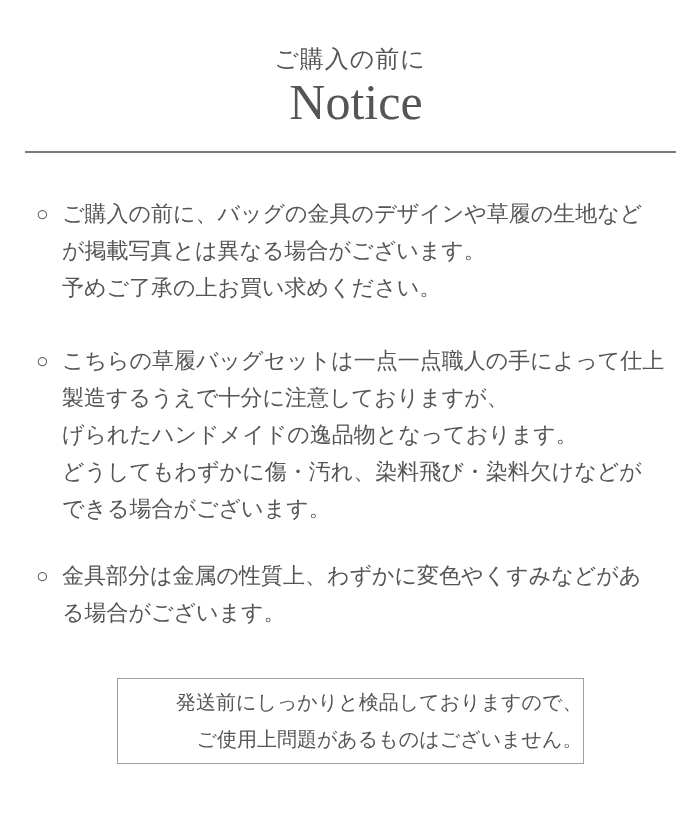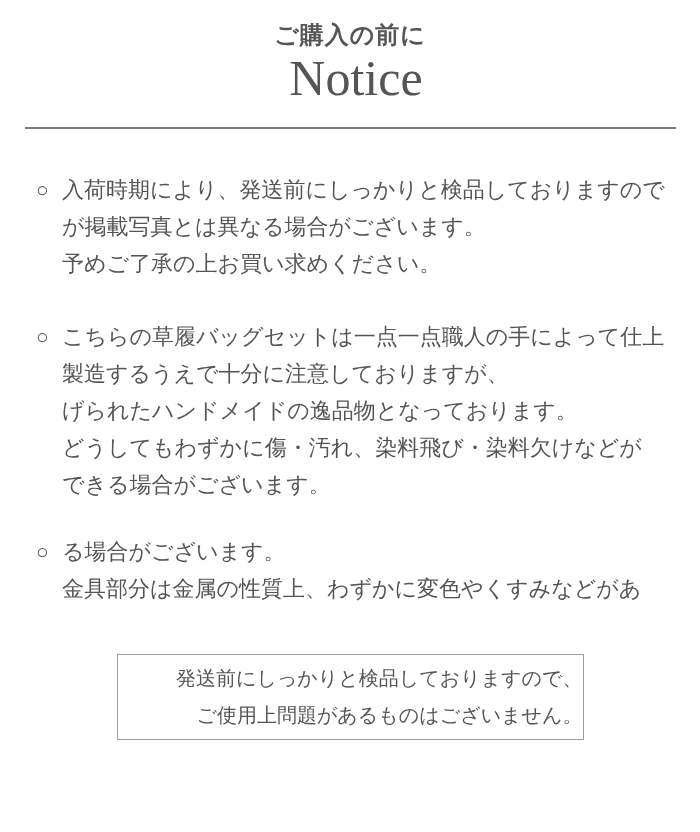--- a/index.html
+++ b/index.html
@@ -15,27 +15,26 @@
     height:832px;
     background:var(--bg-color);
     color:var(--text-color);
     font-family:"Liberation Sans",sans-serif;
     overflow:hidden;
     margin:0 auto;
     position:relative;
   }
   .header{text-align:center;}
   .subtitle{
-    margin-top:20px;
+    margin-top:44px;
     font-family:"Liberation Serif","DejaVu Serif",serif;
     font-size:24px;
     line-height:30px;
     letter-spacing:1px;
     color:var(--text-color);
-    font-weight:bold;
   }
   .title{
     font-family:"Liberation Serif","DejaVu Serif",serif;
     font-size:50px;
     line-height:56px;
     font-weight:normal;
     color:var(--text-color);
     padding-left:12px;
   }
   .divider{
@@ -83,42 +82,42 @@
     <div class="title">Notice</div>
   </div>
 
   <hr class="divider">
 
   <div class="content">
 
     <div class="notice notice-0">
       <span class="marker">○</span>
       <div class="notice-lines">
-        <div>入荷時期により、発送前にしっかりと検品しておりますので</div>
+        <div>ご購入の前に、バッグの金具のデザインや草履の生地など</div>
         <div>が掲載写真とは異なる場合がございます。</div>
         <div>予めご了承の上お買い求めください。</div>
       </div>
     </div>
 
     <div class="notice notice-1">
       <span class="marker">○</span>
       <div class="notice-lines">
         <div>こちらの草履バッグセットは一点一点職人の手によって仕上</div>
         <div>製造するうえで十分に注意しておりますが、</div>
         <div>げられたハンドメイドの逸品物となっております。</div>
         <div>どうしてもわずかに傷・汚れ、染料飛び・染料欠けなどが</div>
         <div>できる場合がございます。</div>
       </div>
     </div>
 
     <div class="notice notice-2">
       <span class="marker">○</span>
       <div class="notice-lines">
+        <div>金具部分は金属の性質上、わずかに変色やくすみなどがあ</div>
         <div>る場合がございます。</div>
-        <div>金具部分は金属の性質上、わずかに変色やくすみなどがあ</div>
       </div>
     </div>
 
   </div>
 
   <div class="footer-box">
     <div>発送前にしっかりと検品しておりますので、</div>
     <div>ご使用上問題があるものはございません。</div>
   </div>
 

